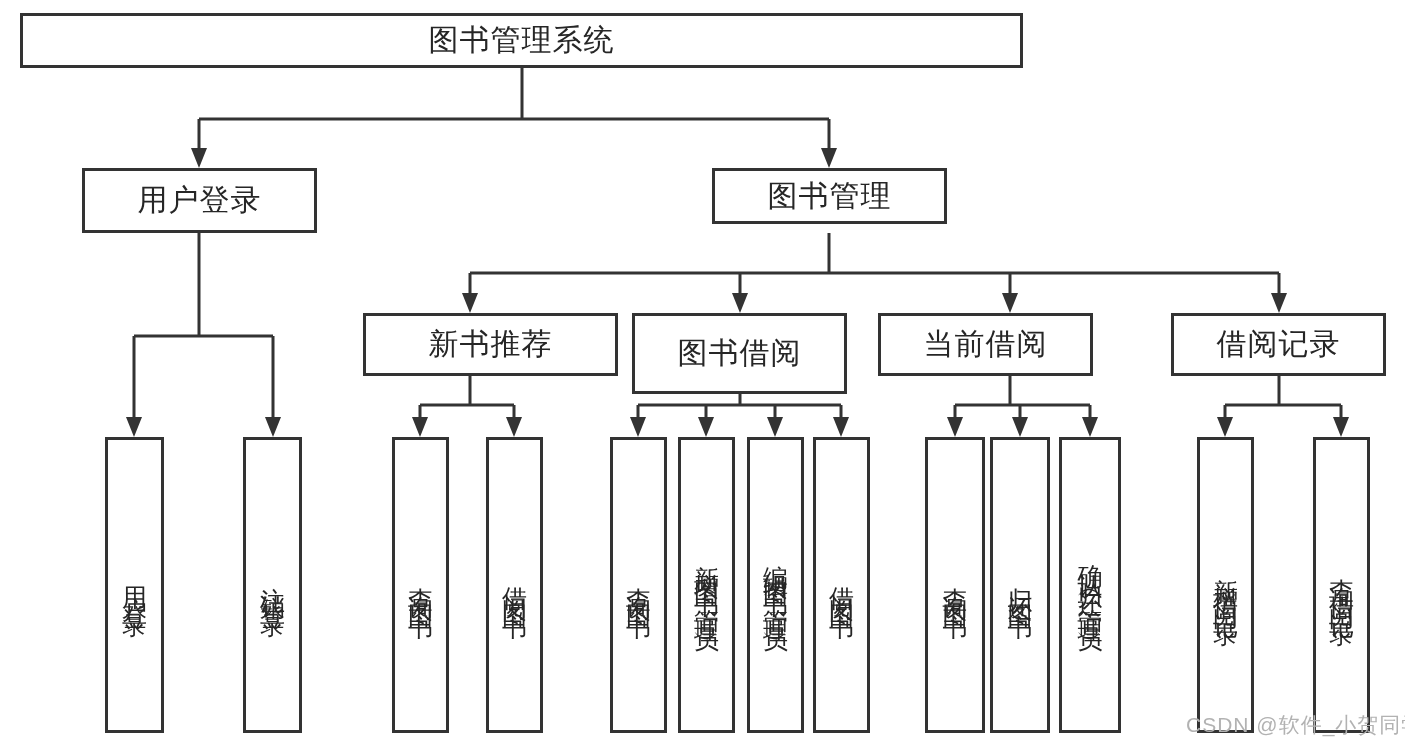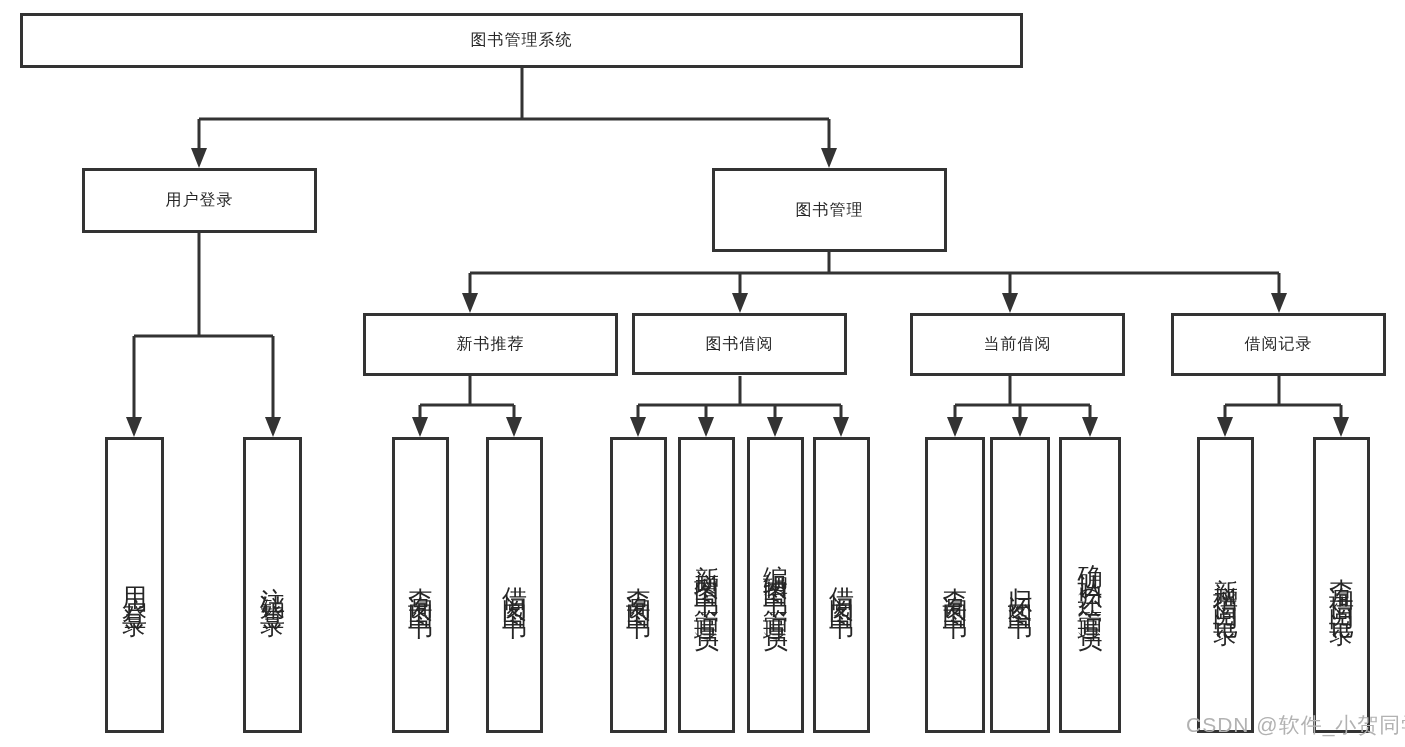--- a/index.html
+++ b/index.html
@@ -28,21 +28,21 @@
   .node {
     position: absolute;
     box-sizing: border-box;
     border: 3px solid #333333;
     background: #ffffff;
     display: flex;
     align-items: center;
     justify-content: center;
     color: #262626;
   }
-  .node.h { font-size: 16px; letter-spacing: 1px; white-space: nowrap; }
+  .node.h { font-size: 30px; letter-spacing: 1px; white-space: nowrap; }
   .node.v { font-size: 25px; }
   .node.v .vtext {
     writing-mode: vertical-rl;
     text-orientation: mixed;
     letter-spacing: 9px;
     line-height: 1;
     white-space: nowrap;
   }
   .watermark {
     position: absolute;
@@ -95,31 +95,31 @@
     <path class="arrow" d="M1333,417 h16 l-8,20 z"></path>
   </svg>
 
   <div class="node h" style="left:20px; top:13px; width:1003px; height:55px">
     <span>图书管理系统</span>
   </div>
 
   <div class="node h" style="left:82px; top:168px; width:235px; height:65px">
     <span>用户登录</span>
   </div>
-  <div class="node h" style="left:712px; top:168px; width:235px; height:84px">
+  <div class="node h" style="left:712px; top:168px; width:235px; height:56px">
     <span>图书管理</span>
   </div>
 
   <div class="node h" style="left:363px; top:313px; width:255px; height:63px">
     <span>新书推荐</span>
   </div>
-  <div class="node h" style="left:632px; top:313px; width:215px; height:62px">
+  <div class="node h" style="left:632px; top:313px; width:215px; height:81px">
     <span>图书借阅</span>
   </div>
-  <div class="node h" style="left:910px; top:313px; width:215px; height:63px">
+  <div class="node h" style="left:878px; top:313px; width:215px; height:63px">
     <span>当前借阅</span>
   </div>
   <div class="node h" style="left:1171px; top:313px; width:215px; height:63px">
     <span>借阅记录</span>
   </div>
 
   <div class="node v" style="left:105px; top:437px; width:59px; height:296px">
     <span class="vtext">用户登录</span>
   </div>
   <div class="node v" style="left:243px; top:437px; width:59px; height:296px">

